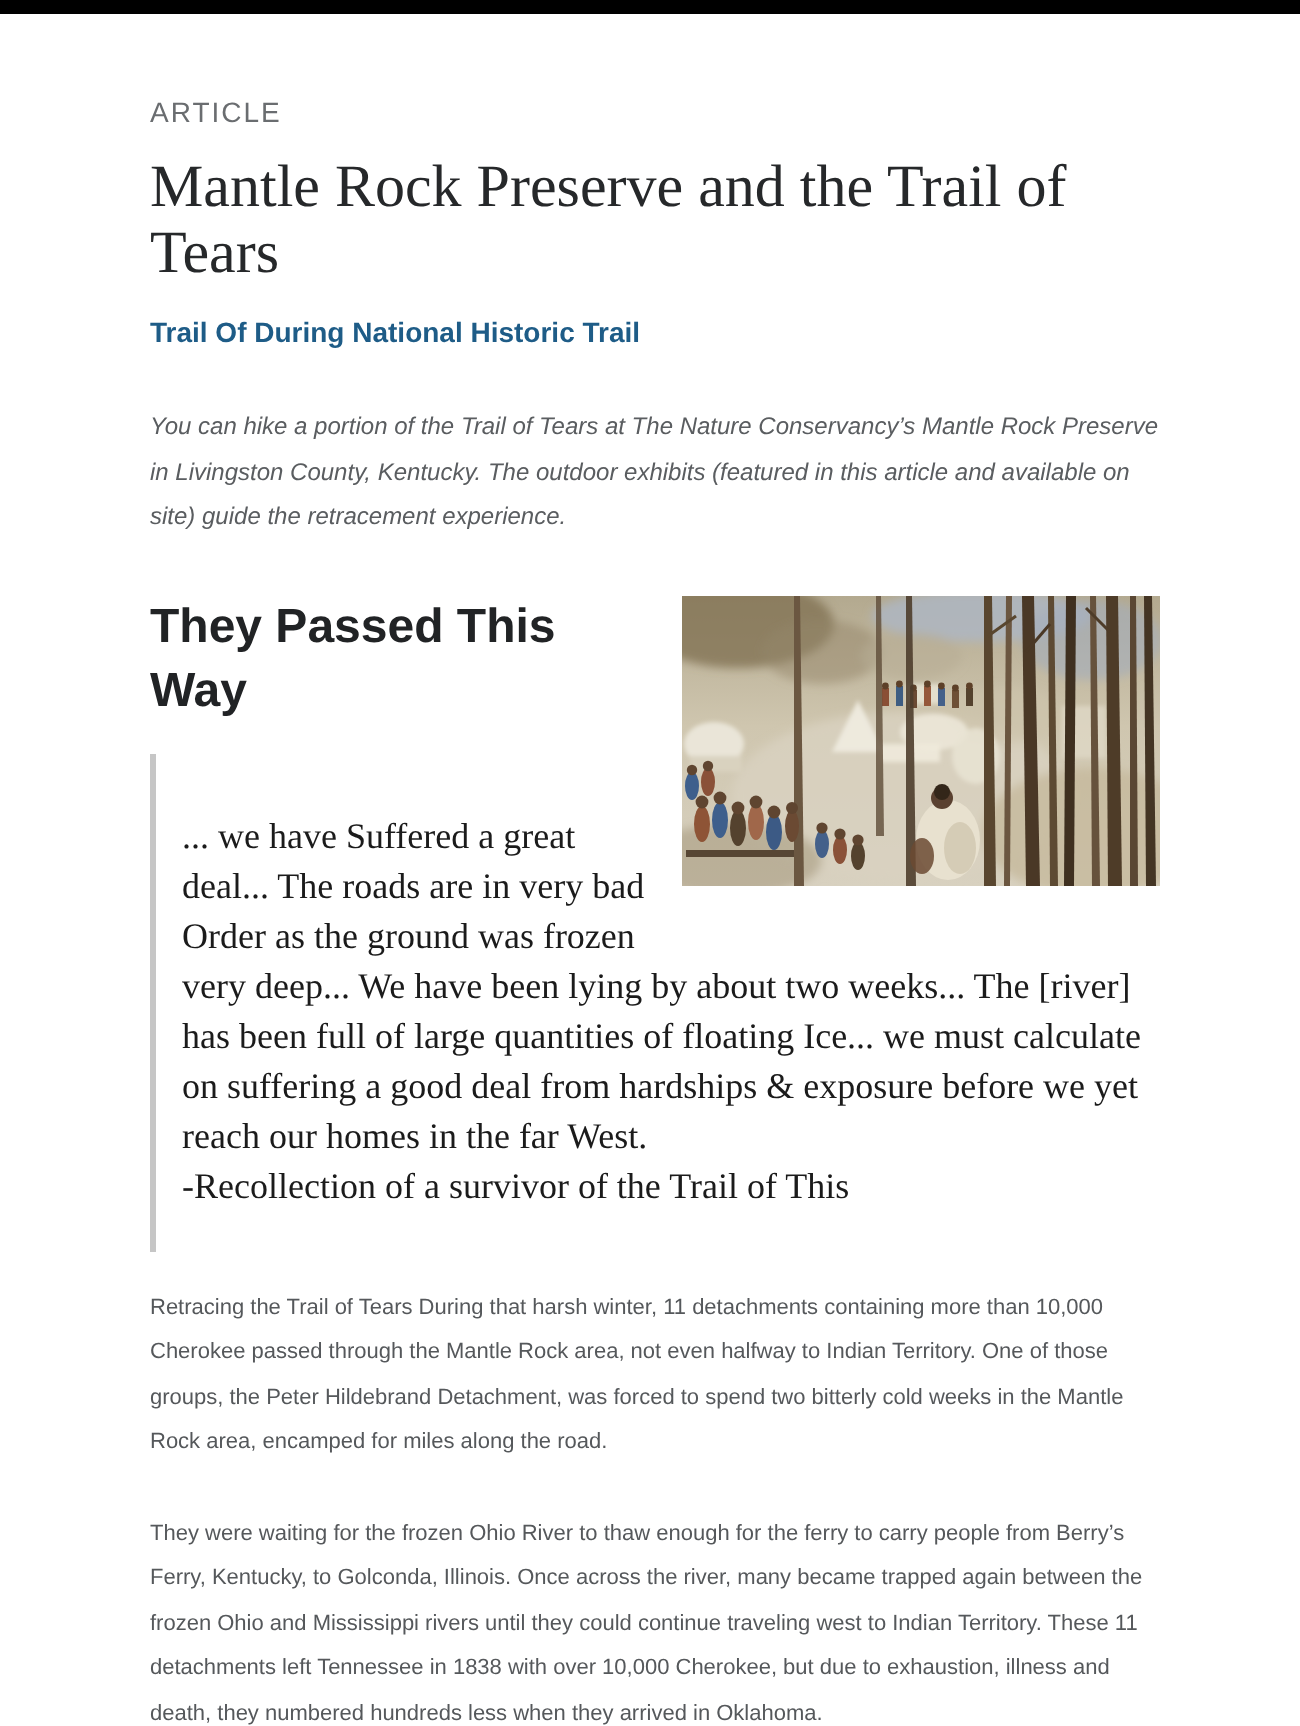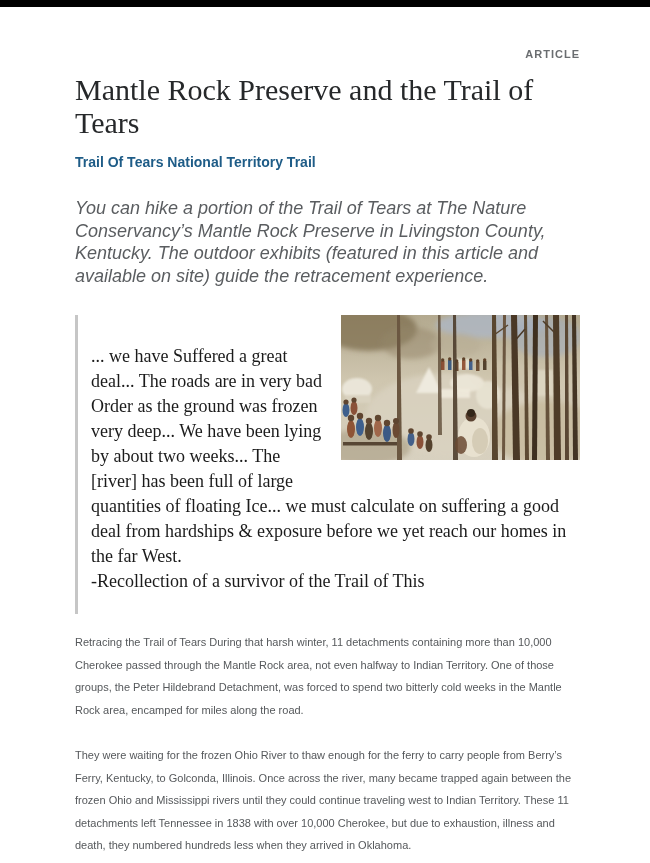--- a/index.html
+++ b/index.html
@@ -11,25 +11,24 @@
     overflow: hidden;
   }
   .top-bar {
     width: 100%; height: 7px;
     background: #000000;
   }
   .page {
     padding: 41px 70px 0 75px;
   }
   .eyebrow {
-    font-size: 11px;
+    font-size: 14px;
     letter-spacing: 1px;
     color: #6a6d70;
-    font-weight: 700;
-    text-align: right;
+    font-weight: 400;
   }
   h1.article-title {
     font-family: "Liberation Serif", serif;
     font-weight: 400;
     font-size: 30px;
     line-height: 33px;
     color: #26282a;
     margin: 13px 0 0 0;
     max-width: 500px;
   }
@@ -37,21 +36,21 @@
     display: inline-block;
     margin-top: 15px;
     font-size: 14px;
     font-weight: 700;
     color: #1e5c87;
     text-decoration: none;
   }
   .intro {
     margin-top: 26px;
     font-style: italic;
-    font-size: 18px;
+    font-size: 12px;
     line-height: 22.5px;
     color: #5a5d60;
     max-width: 505px;
   }
   .section {
     margin-top: 28px;
   }
   .section::after { content: ""; display: block; clear: both; }
   figure.article-image {
     float: right;
@@ -95,21 +94,21 @@
 <body>
 
 <div class="top-bar"></div>
 
 <div class="page">
 
   <div class="eyebrow">ARTICLE</div>
 
   <h1 class="article-title">Mantle Rock Preserve and the Trail of Tears</h1>
 
-  <a href="#" class="park-link">Trail Of Tears National Territory Trail</a>
+  <a href="#" class="park-link">Trail Of During National Historic Trail</a>
 
   <p class="intro">You can hike a portion of the Trail of Tears at The Nature Conservancy’s Mantle Rock Preserve in Livingston County, Kentucky. The outdoor exhibits (featured in this article and available on site) guide the retracement experience.</p>
 
   <div class="section">
 
     <figure class="article-image">
       <svg viewBox="0 0 239 145" width="239" height="145" preserveAspectRatio="none" aria-hidden="true">
         <defs>
           <linearGradient id="bg" x1="0" y1="0" x2="0" y2="1">
             <stop offset="0" stop-color="#b3a98f"></stop>
@@ -204,20 +203,21 @@
             <circle cx="88" cy="122" r="2.8" fill="#5f4530"></circle>
           <ellipse cx="133" cy="122" rx="16" ry="20" fill="#e8e1cf"></ellipse>
           <ellipse cx="139" cy="126" rx="8" ry="13" fill="#cdc3ab" opacity="0.7"></ellipse>
           <circle cx="130" cy="101" r="5.5" fill="#5a4130"></circle>
           <circle cx="130" cy="98" r="4" fill="#332619"></circle>
           <ellipse cx="120" cy="130" rx="6" ry="9" fill="#6b4a33" opacity="0.85"></ellipse>
         </g>
       </svg>
     </figure>
 
+    <h2 class="section-heading">They Passed This Way</h2>
 
     <blockquote class="quote">
       <p>... we have Suffered a great deal... The roads are in very bad Order as the ground was frozen very deep... We have been lying by about two weeks... The [river] has been full of large quantities of floating Ice... we must calculate on suffering a good deal from hardships &amp; exposure before we yet reach our homes in the far West.</p>
       <p class="quote-attribution">-Recollection of a survivor of the Trail of This</p>
     </blockquote>
 
   </div>
 
   <div class="body-paragraphs">
     <p>Retracing the Trail of Tears During that harsh winter, 11 detachments containing more than 10,000 Cherokee passed through the Mantle Rock area, not even halfway to Indian Territory. One of those groups, the Peter Hildebrand Detachment, was forced to spend two bitterly cold weeks in the Mantle Rock area, encamped for miles along the road.</p>

